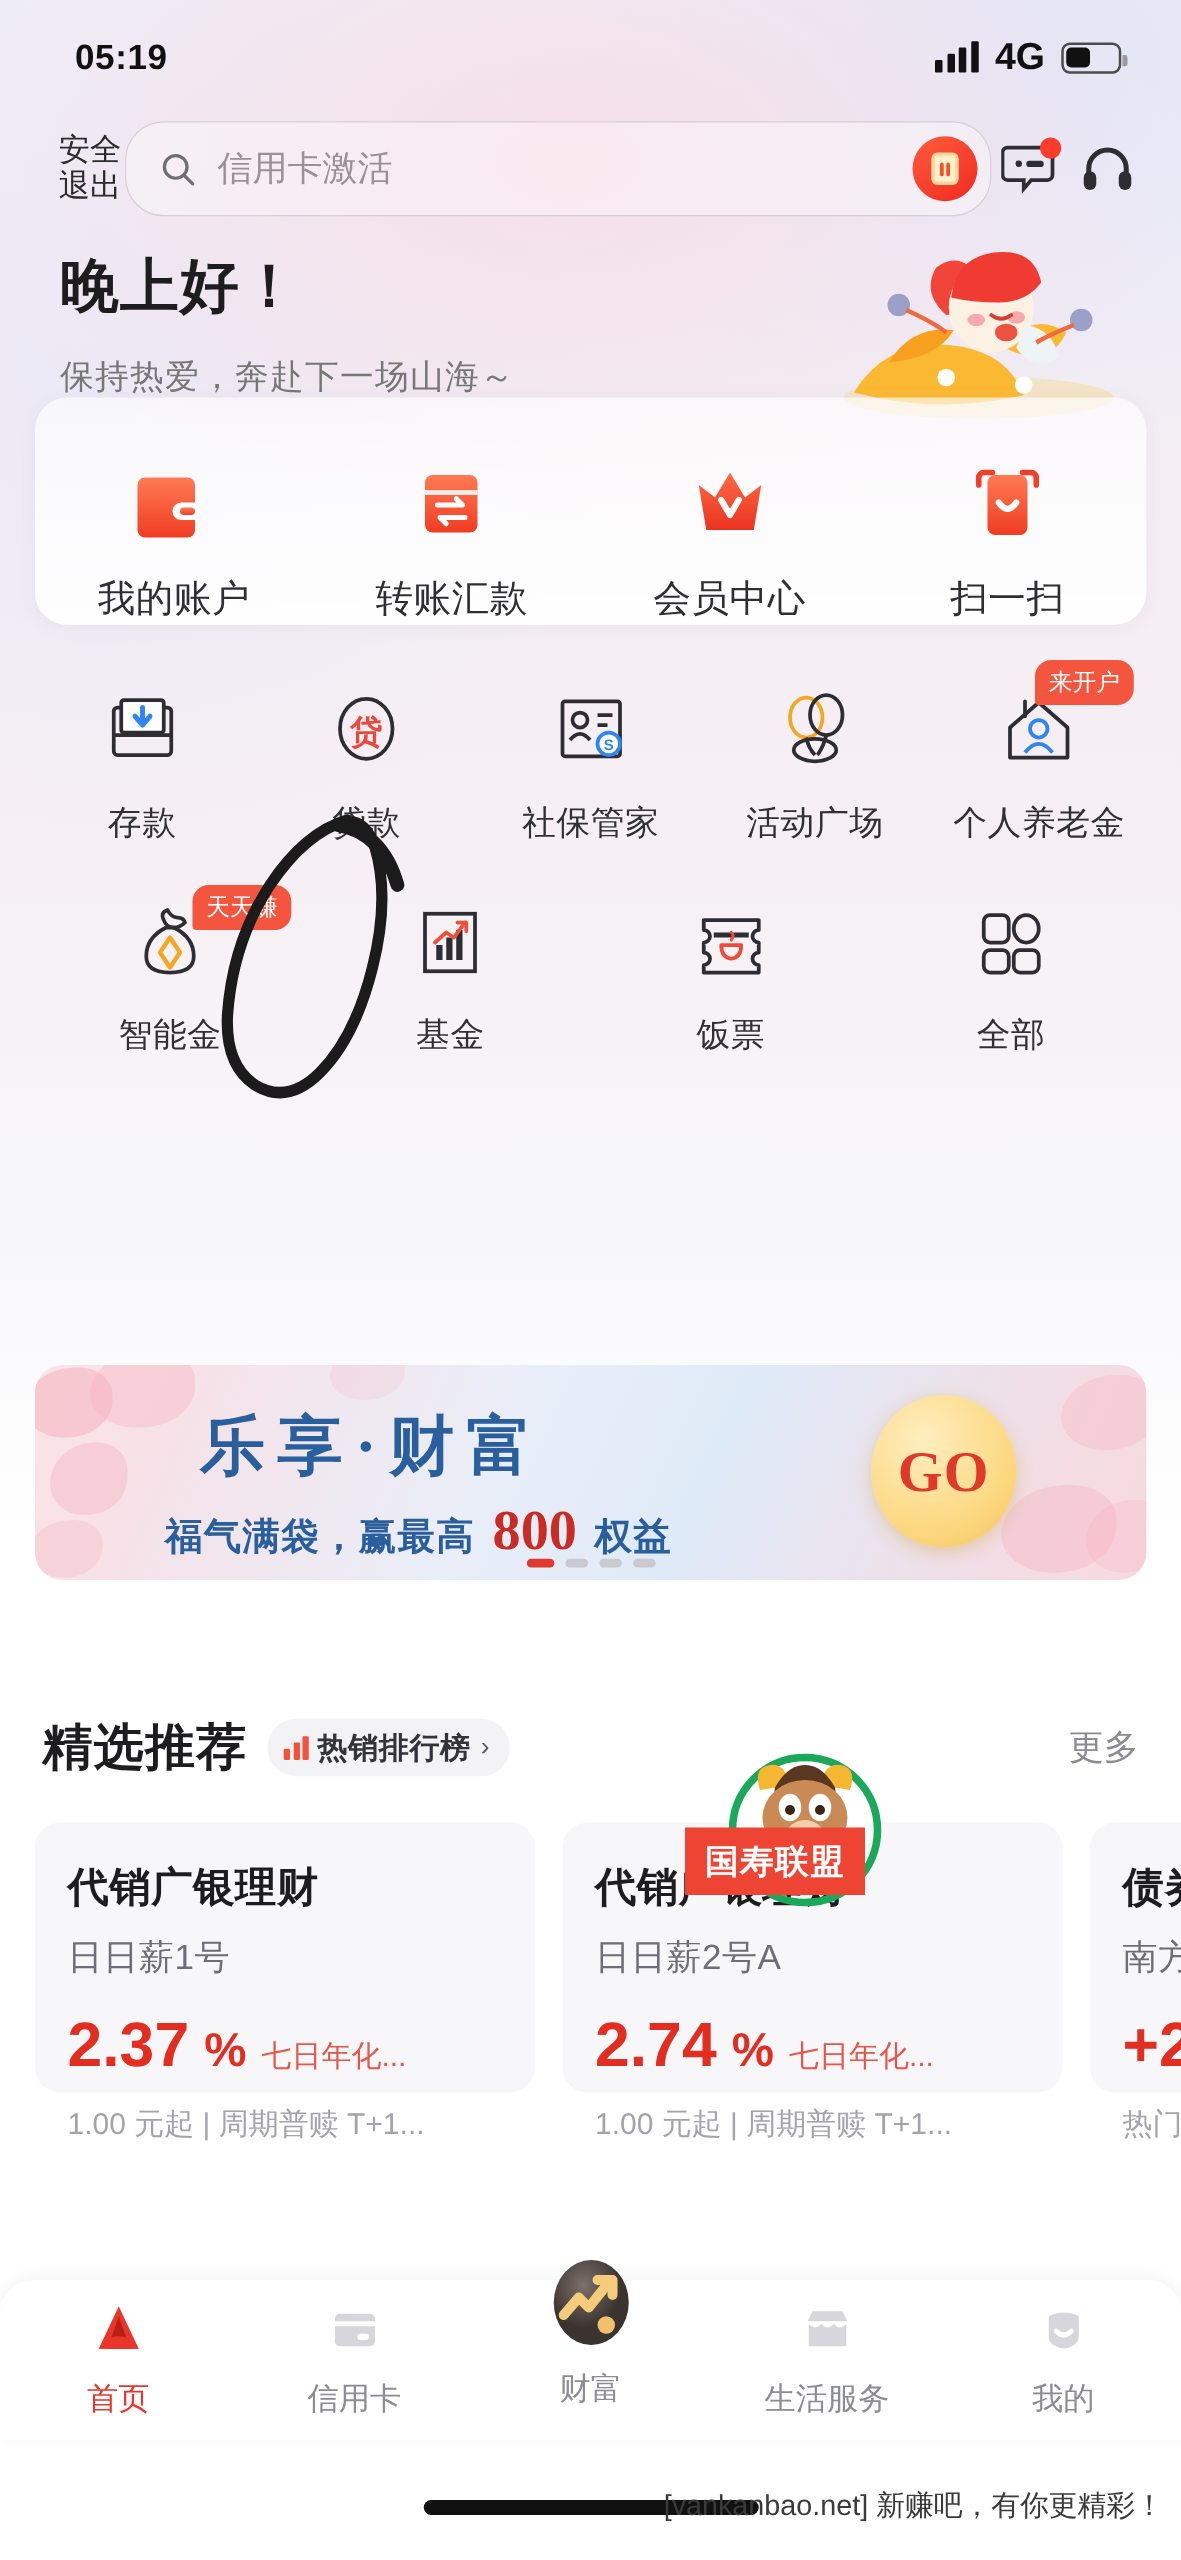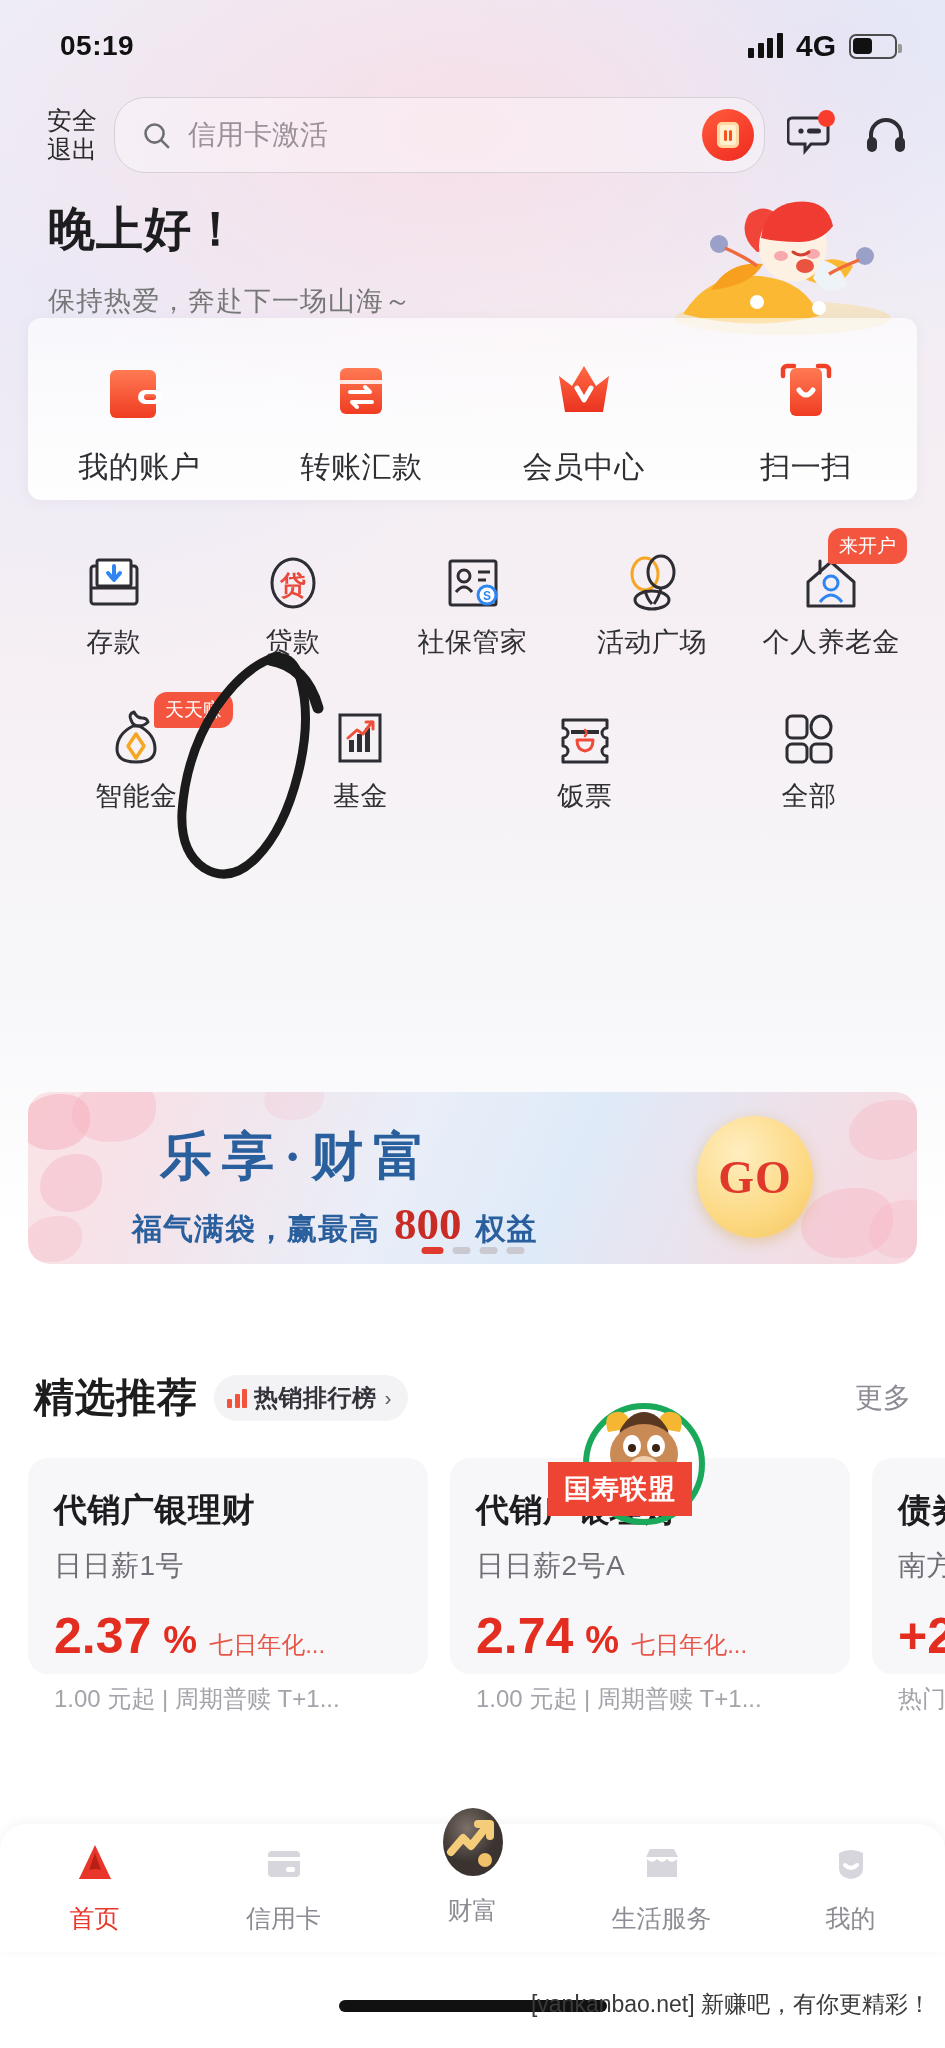--- a/index.html
+++ b/index.html
@@ -36,21 +36,21 @@
   .net { font-size:30px; font-weight:600; color:#111; letter-spacing:0; }
   .batt { position:relative; width:48px; height:25px; border:2.5px solid #4c4c4c;
           border-radius:7px; display:flex; align-items:center; }
   .batt::after { content:""; position:absolute; right:-7px; top:8px; width:4px; height:9px;
                  background:#9b9b9b; border-radius:0 2px 2px 0; }
   .batt b { display:block; width:19px; height:16px; background:#111; border-radius:4px; margin-left:2px; }
 
   
   .searchrow {
     position:absolute; top:100px; left:0; right:0; height:70px;
-    display:flex; align-items:center; padding:0 28px 0 44px; gap:14px;
+    display:flex; align-items:center; padding:0 28px 0 44px; 
   }
   .safeexit { width:56px; font-size:25px; line-height:29px; color:#2b2b2b; text-align:center; flex:none; }
   .searchbox {
     flex:1; height:76px; border:1.7px solid #d9cfd9; border-radius:31px;
     background:rgba(255,255,255,0.34);
     display:flex; align-items:center; padding:0 10px 0 26px; gap:16px; position:relative;
   }
   .s-ico { width:31px; height:31px; flex:none; }
   .s-ico svg { display:block; }
   .s-text { flex:1; font-size:28px; color:#9a9099; }
@@ -69,33 +69,33 @@
   .greet { position:absolute; top:198px; left:48px; }
   .greet h1 { font-size:47px; font-weight:bold; color:#1d1d1f; letter-spacing:1px; }
   .greet p { margin-top:22px; font-size:27px; color:#777; letter-spacing:1px; }
 
   
   .mascot { position:absolute; top:186px; right:52px; width:240px; height:150px; }
 
   
   .qa-card {
     position:absolute; top:318px; left:28px; width:889px; height:182px;
-    border-radius:13px;
+    border-radius:26px;
     background:linear-gradient(180deg, rgba(255,255,255,0.62), rgba(255,255,255,0.95));
     box-shadow:0 2px 14px rgba(120,110,140,0.07);
-    display:flex; align-items:center; padding-top:22px;
+    display:flex; align-items:flex-end; padding-top:22px;
   }
   .qa { flex:1; display:flex; flex-direction:column; align-items:center; gap:22px; }
   .qa-ico { width:74px; height:72px; display:flex; align-items:center; justify-content:center; }
   .qa-lbl { font-size:30px; color:#2f2f33; letter-spacing:.5px; }
 
   
   .grid { position:absolute; top:528px; left:0; right:0; padding:0 24px; }
   .grow { display:flex; }
-  .gitem { flex:1; display:flex; flex-direction:column; align-items:center; position:relative; padding-top:18px; }
+  .gitem { flex:1; display:flex; flex-direction:column; align-items:center; gap:16px; position:relative; padding-top:18px; }
   .gico { width:78px; height:78px; display:flex; align-items:center; justify-content:center; }
   .glbl { font-size:27px; color:#303035; letter-spacing:.5px; }
   .gbadge {
     position:absolute; top:0px; right:14px; background:#f4553f; color:#fff;
     font-size:19px; padding:5px 11px; border-radius:13px 13px 13px 3px; white-space:nowrap; z-index:3;
   }
   .gbadge.mid { right:auto; left:58%; top:10px; }
 
   
   .scribble { position:absolute; top:630px; left:140px; width:260px; height:250px; pointer-events:none; z-index:20; }

